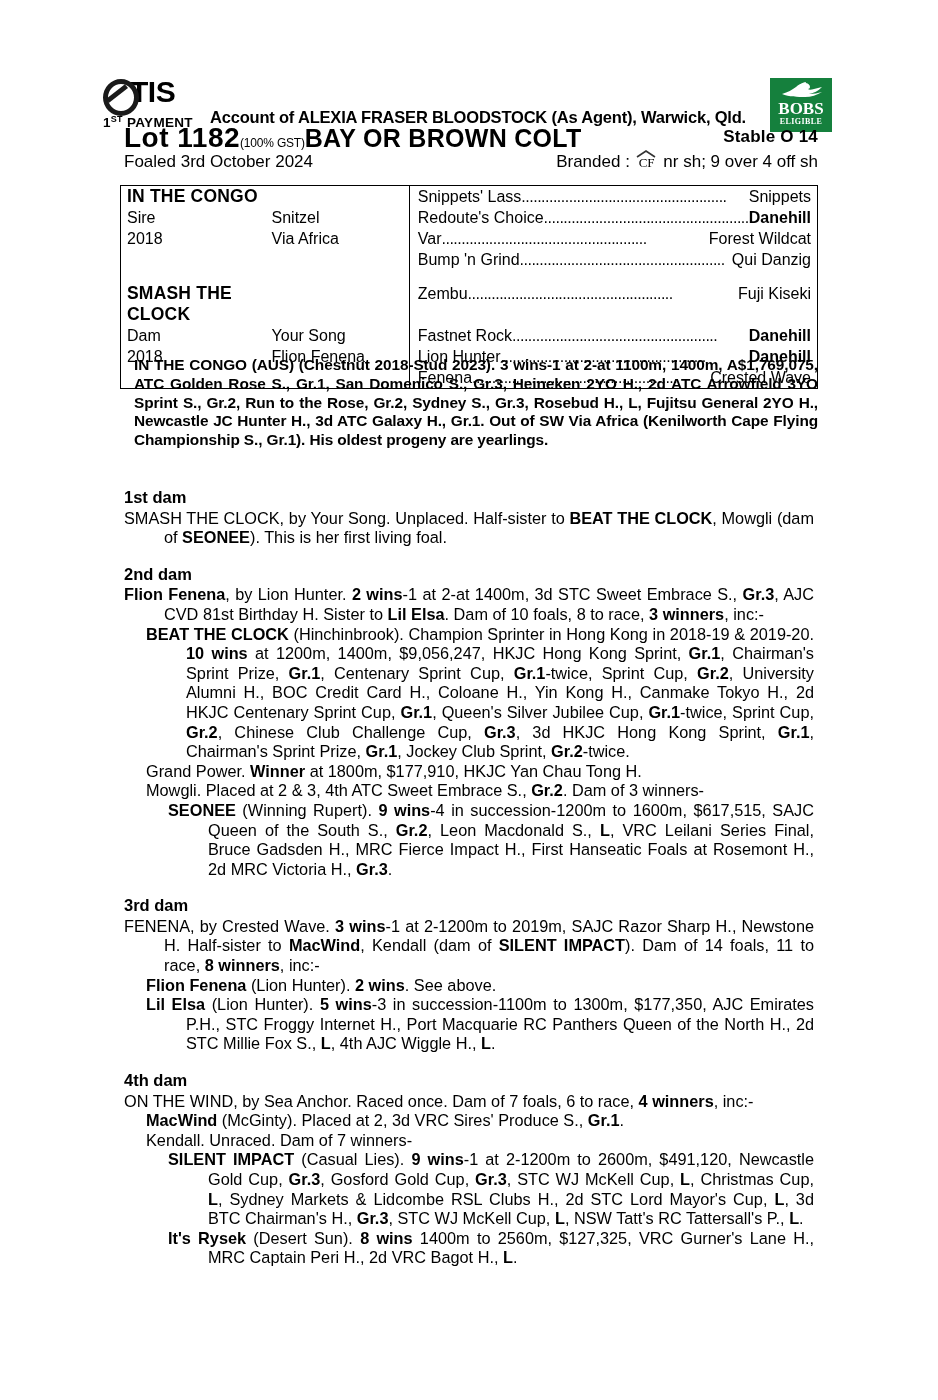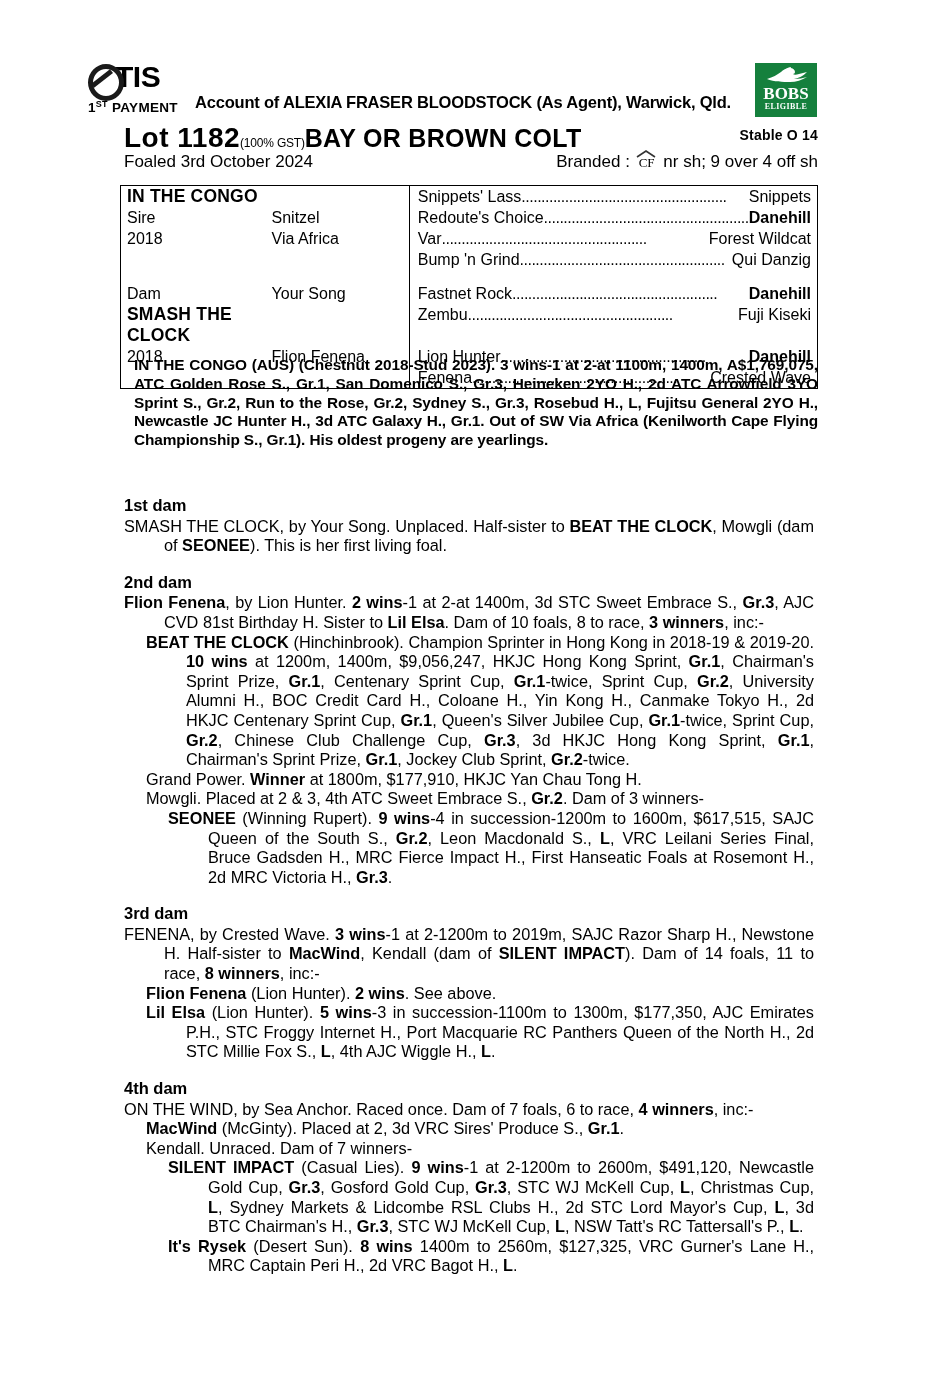--- a/index.html
+++ b/index.html
@@ -6,21 +6,21 @@
   html, body { margin: 0; padding: 0; }
   body {
     width: 938px;
     height: 1400px;
     background: #ffffff;
     font-family: "Liberation Sans", sans-serif;
     color: #000000;
     position: relative;
     overflow: hidden;
   }
-  .page { position: relative; width: 938px; height: 1400px; padding: 0; }
+  .page { position: relative; width: 938px; height: 1400px; padding: 15px; }
 
   
   .header {
     position: relative;
     height: 120px;
   }
   .otis-logo {
     position: absolute;
     left: 88px;
     top: 62px;
@@ -127,21 +127,21 @@
     font-size: 12px;
     font-weight: normal;
     letter-spacing: -0.2px;
   }
   .colour-desc {
     font-size: 25px;
     font-weight: bold;
     letter-spacing: 0.3px;
   }
   .stable {
-    font-size: 14px;
+    font-size: 17px;
     font-weight: bold;
     float: right;
     margin-top: 5px;
     letter-spacing: 0.2px;
   }
 
   .subrow {
     position: absolute;
     left: 124px;
     top: 152px;
@@ -215,21 +215,21 @@
     position: absolute;
     left: 124px;
     top: 480px;
     width: 690px;
     font-size: 16.3px;
     line-height: 19.6px;
   }
   .dam-head {
     font-weight: bold;
     font-size: 16.5px;
-    margin-top: 16px;
+    margin-top: 8px;
     margin-bottom: 1px;
   }
   .sec { margin-bottom: 17px; }
   .sec:last-child { margin-bottom: 0; }
   .p0 { text-align: justify; padding-left: 40px; text-indent: -40px; }
   .p1 { text-align: justify; padding-left: 62px; text-indent: -40px; }
   .p2 { text-align: justify; padding-left: 84px; text-indent: -40px; }
   .p1n { text-align: justify; padding-left: 22px; text-indent: 0; }
   b { font-weight: bold; }
 </style>
@@ -315,38 +315,38 @@
               <span class="gp-right">Qui Danzig</span>
             </div>
         </td>
       </tr>
       <tr class="spacer-row">
         <td class="col-a"></td>
         <td class="col-b"></td>
         <td class="col-c"></td>
       </tr>
       <tr>
+        <td class="col-a bigname">SMASH THE CLOCK</td>
+        <td class="col-b"></td>
+        <td class="col-c">
+          <div class="gp-row">
+              <span class="gp-left">Zembu</span>
+              <span class="gp-dots">....................................................</span>
+              <span class="gp-right">Fuji Kiseki</span>
+            </div>
+        </td>
+      </tr>
+      <tr>
         <td class="col-a">Dam</td>
         <td class="col-b">Your Song</td>
         <td class="col-c">
           <div class="gp-row">
               <span class="gp-left">Fastnet Rock</span>
               <span class="gp-dots">....................................................</span>
               <span class="gp-right b">Danehill</span>
-            </div>
-        </td>
-      </tr>
-      <tr>
-        <td class="col-a bigname">SMASH THE CLOCK</td>
-        <td class="col-b"></td>
-        <td class="col-c">
-          <div class="gp-row">
-              <span class="gp-left">Zembu</span>
-              <span class="gp-dots">....................................................</span>
-              <span class="gp-right">Fuji Kiseki</span>
             </div>
         </td>
       </tr>
       <tr>
         <td class="col-a">2018</td>
         <td class="col-b">Flion Fenena</td>
         <td class="col-c">
           <div class="gp-row">
               <span class="gp-left">Lion Hunter</span>
               <span class="gp-dots">....................................................</span>

